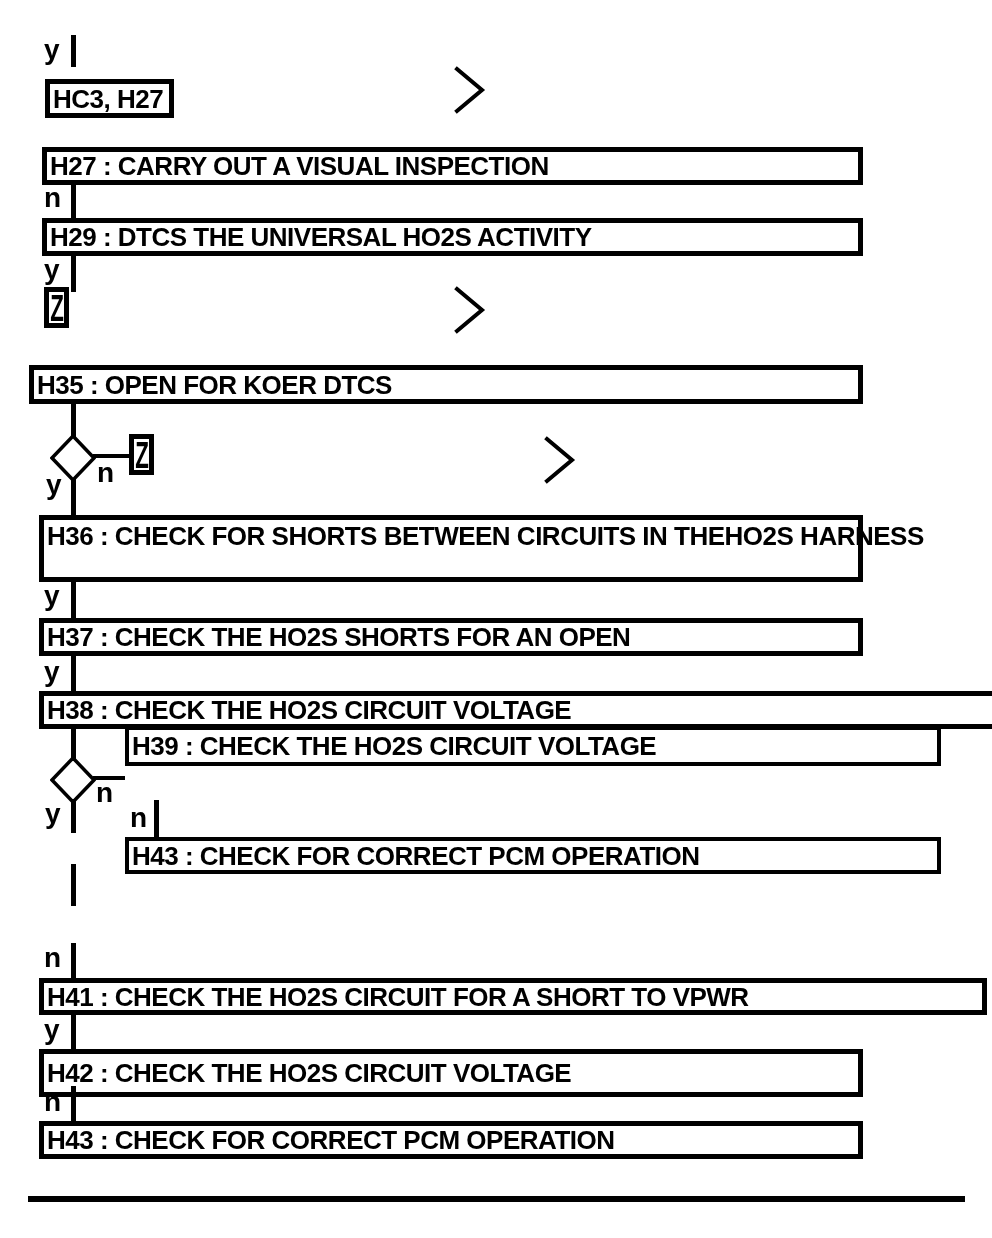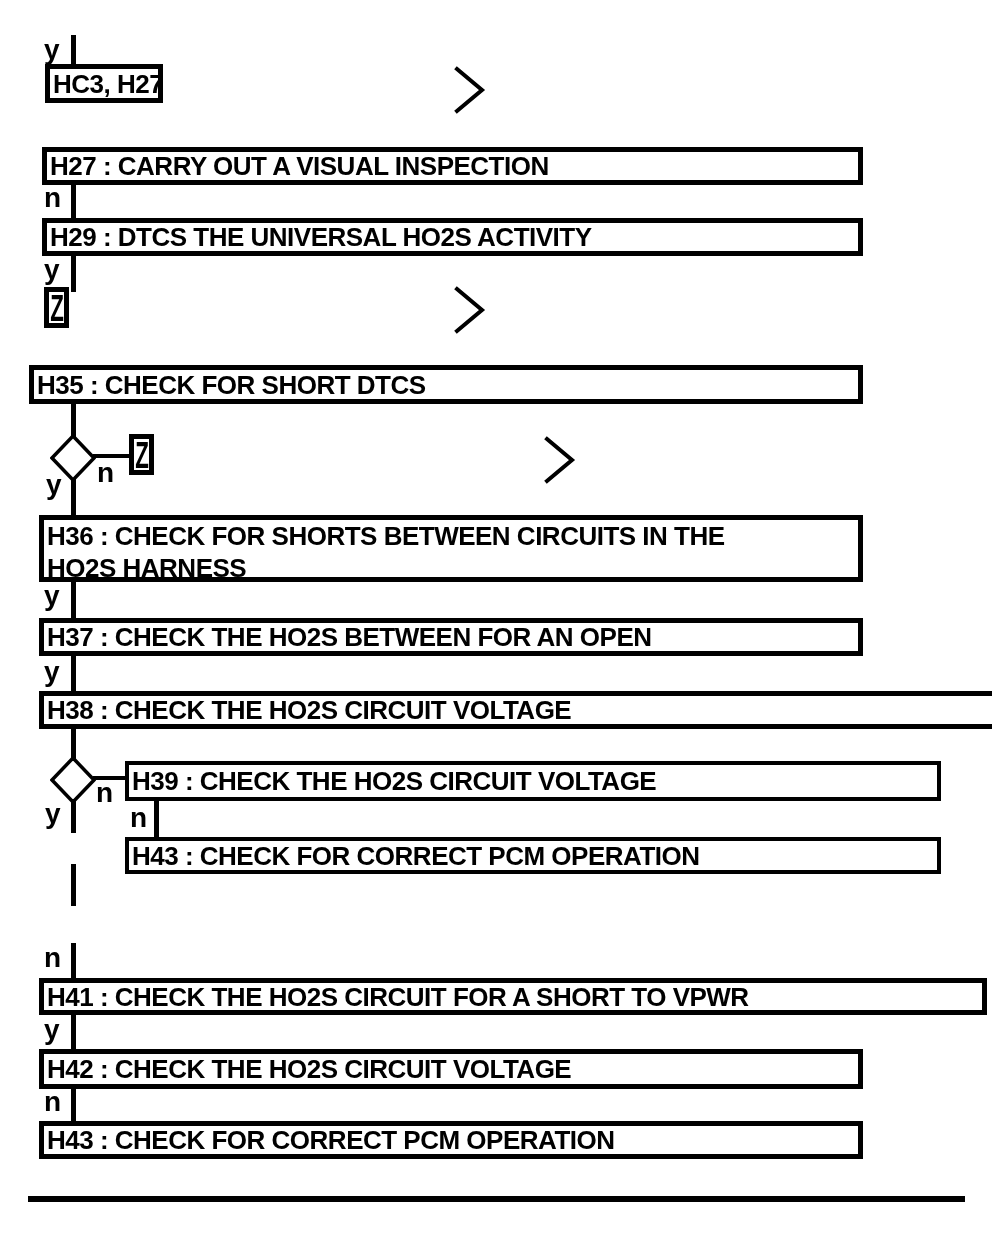--- a/index.html
+++ b/index.html
@@ -2,39 +2,39 @@
 <html><head>
 <meta charset="utf-8">
 <style>
   html,body{margin:0;padding:0;background:#ffffff;}
   #canvas{position:relative;width:992px;height:1238px;background:#ffffff;overflow:hidden;
           font-family:"Liberation Sans",sans-serif;color:#000;}
   .box{position:absolute;box-sizing:border-box;border:5px solid #000;background:#fff;
        display:flex;align-items:center;white-space:nowrap;
        font-weight:bold;font-size:26px;line-height:1;letter-spacing:-0.5px;padding-left:3px;}
   .box--thin{border-width:4px;}
-  .box--two{flex-direction:column;align-items:flex-start;justify-content:space-between;}
+  .box--two{align-items:flex-start;justify-content:space-between;}
   .box--two span{display:block;line-height:32px;padding-left:0;}
   .vline{position:absolute;width:5px;background:#000;}
   .hline{position:absolute;height:4px;background:#000;}
   .lbl{position:absolute;font-weight:bold;font-size:28px;line-height:1;}
   .zbox{position:absolute;box-sizing:border-box;border:5px solid #000;background:#fff;
         width:25px;height:41px;display:flex;align-items:center;justify-content:center;}
   .zbox span{font-weight:bold;font-size:36px;line-height:1;transform:scale(0.62,1.05);}
   .diamond,.chev{position:absolute;}
   .rule{position:absolute;background:#000;}
 </style>
 </head>
 <body>
 
 <div id="canvas">
 
   <div class="lbl" style="left:44px;top:36px;">y</div>
   <div class="vline" style="left:71px;top:35px;height:32px;"></div>
-  <div class="box" style="left:45px;top:64px;width:118px;height:39px;">
+  <div class="box" style="left:45px;top:79px;width:129px;height:39px;">
     <span>HC3, H27</span>
   </div>
 
   <svg class="chev" style="left:450px;top:62px;" width="40" height="56" viewBox="0 0 40 56">
     <polyline points="7,7 32,28 7,49" fill="none" stroke="#000" stroke-width="4" stroke-linecap="square"></polyline>
   </svg>
 
   <div class="box" style="left:42px;top:147px;width:821px;height:38px;">
     <span>H27 : CARRY OUT A VISUAL INSPECTION</span>
   </div>
@@ -49,21 +49,21 @@
 
   <div class="zbox" style="left:44px;top:287px;">
     <span>Z</span>
   </div>
 
   <svg class="chev" style="left:450px;top:282px;" width="40" height="56" viewBox="0 0 40 56">
     <polyline points="7,7 32,28 7,49" fill="none" stroke="#000" stroke-width="4" stroke-linecap="square"></polyline>
   </svg>
 
   <div class="box" style="left:29px;top:365px;width:834px;height:39px;">
-    <span>H35 : CHECK FOR SHORT DTCS</span>
+    <span>H35 : OPEN FOR KOER DTCS</span>
   </div>
   <div class="vline" style="left:71px;top:403px;height:35px;"></div>
 
   <svg class="diamond" style="left:50px;top:434px;" width="46" height="48" viewBox="0 0 46 48">
     <polygon points="23,2 44,24 23,46 2,24" fill="#fff" stroke="#000" stroke-width="3.5"></polygon>
   </svg>
   <div class="hline" style="left:93px;top:454px;width:36px;"></div>
   <div class="lbl" style="left:97px;top:459px;">n</div>
 
   <div class="zbox" style="left:129px;top:434px;">
@@ -77,38 +77,38 @@
   </svg>
 
   <div class="box box--two" style="left:39px;top:515px;width:824px;height:67px;">
     <span>H36 : CHECK FOR SHORTS BETWEEN CIRCUITS IN THE</span>
     <span>HO2S HARNESS</span>
   </div>
   <div class="lbl" style="left:44px;top:582px;">y</div>
   <div class="vline" style="left:71px;top:582px;height:36px;"></div>
 
   <div class="box" style="left:39px;top:618px;width:824px;height:38px;">
-    <span>H37 : CHECK THE HO2S BETWEEN FOR AN OPEN</span>
+    <span>H37 : CHECK THE HO2S SHORTS FOR AN OPEN</span>
   </div>
   <div class="lbl" style="left:44px;top:658px;">y</div>
   <div class="vline" style="left:71px;top:655px;height:36px;"></div>
 
   <div class="box" style="left:39px;top:691px;width:964px;height:38px;">
     <span>H38 : CHECK THE HO2S CIRCUIT VOLTAGE</span>
   </div>
   <div class="vline" style="left:71px;top:728px;height:31px;"></div>
 
   <svg class="diamond" style="left:50px;top:756px;" width="46" height="48" viewBox="0 0 46 48">
     <polygon points="23,2 44,24 23,46 2,24" fill="#fff" stroke="#000" stroke-width="3.5"></polygon>
   </svg>
   <div class="hline" style="left:93px;top:776px;width:32px;"></div>
   <div class="lbl" style="left:96px;top:779px;">n</div>
   <div class="lbl" style="left:45px;top:800px;">y</div>
 
-  <div class="box box--thin" style="left:125px;top:761px;width:816px;height:40px;">
+  <div class="box box--thin" style="left:125px;top:726px;width:816px;height:40px;">
     <span>H39 : CHECK THE HO2S CIRCUIT VOLTAGE</span>
   </div>
   <div class="lbl" style="left:130px;top:804px;">n</div>
   <div class="vline" style="left:154px;top:800px;height:37px;"></div>
 
   <div class="box box--thin" style="left:125px;top:837px;width:816px;height:37px;">
     <span>H43 : CHECK FOR CORRECT PCM OPERATION</span>
   </div>
 
   <div class="vline" style="left:71px;top:799px;height:34px;"></div>
@@ -116,21 +116,21 @@
 
   <div class="lbl" style="left:44px;top:944px;">n</div>
   <div class="vline" style="left:71px;top:943px;height:35px;"></div>
 
   <div class="box" style="left:39px;top:978px;width:948px;height:37px;">
     <span>H41 : CHECK THE HO2S CIRCUIT FOR A SHORT TO VPWR</span>
   </div>
   <div class="lbl" style="left:44px;top:1016px;">y</div>
   <div class="vline" style="left:71px;top:1014px;height:35px;"></div>
 
-  <div class="box" style="left:39px;top:1049px;width:824px;height:40px;align-items:center;">
+  <div class="box" style="left:39px;top:1049px;width:824px;height:48px;align-items:center;">
     <span>H42 : CHECK THE HO2S CIRCUIT VOLTAGE</span>
   </div>
   <div class="lbl" style="left:44px;top:1088px;">n</div>
   <div class="vline" style="left:71px;top:1086px;height:35px;"></div>
 
   <div class="box" style="left:39px;top:1121px;width:824px;height:38px;">
     <span>H43 : CHECK FOR CORRECT PCM OPERATION</span>
   </div>
 
   <div class="rule" style="left:28px;top:1196px;width:937px;height:6px;"></div>

